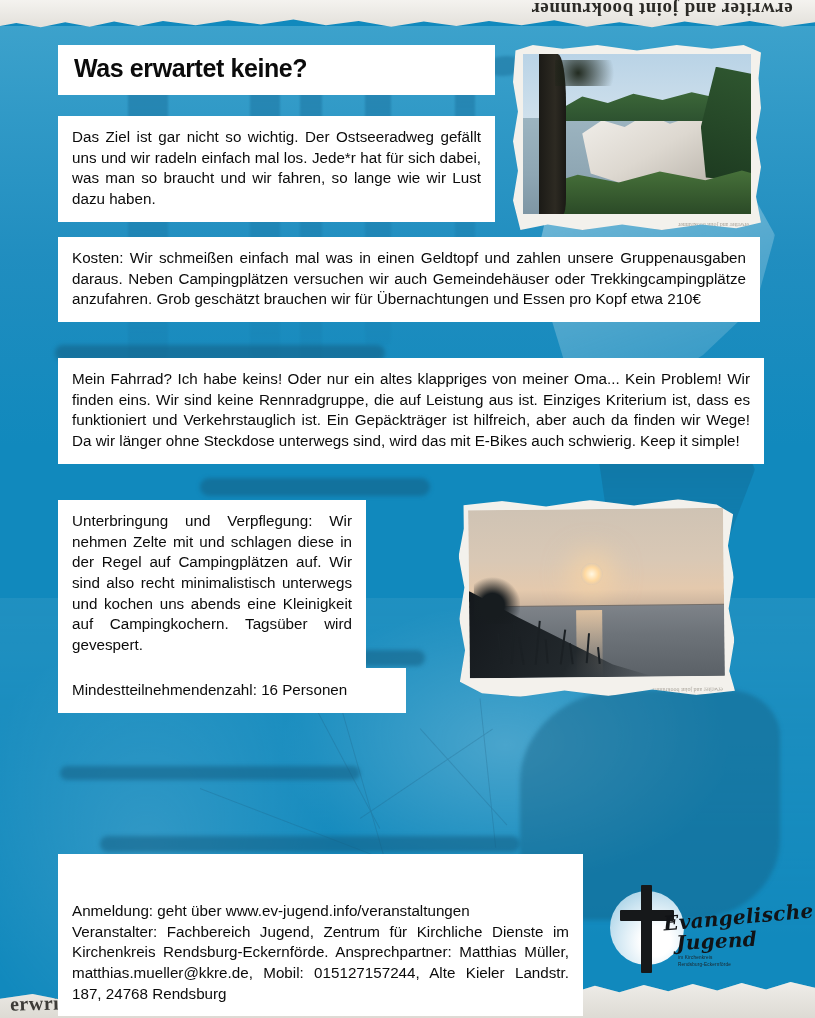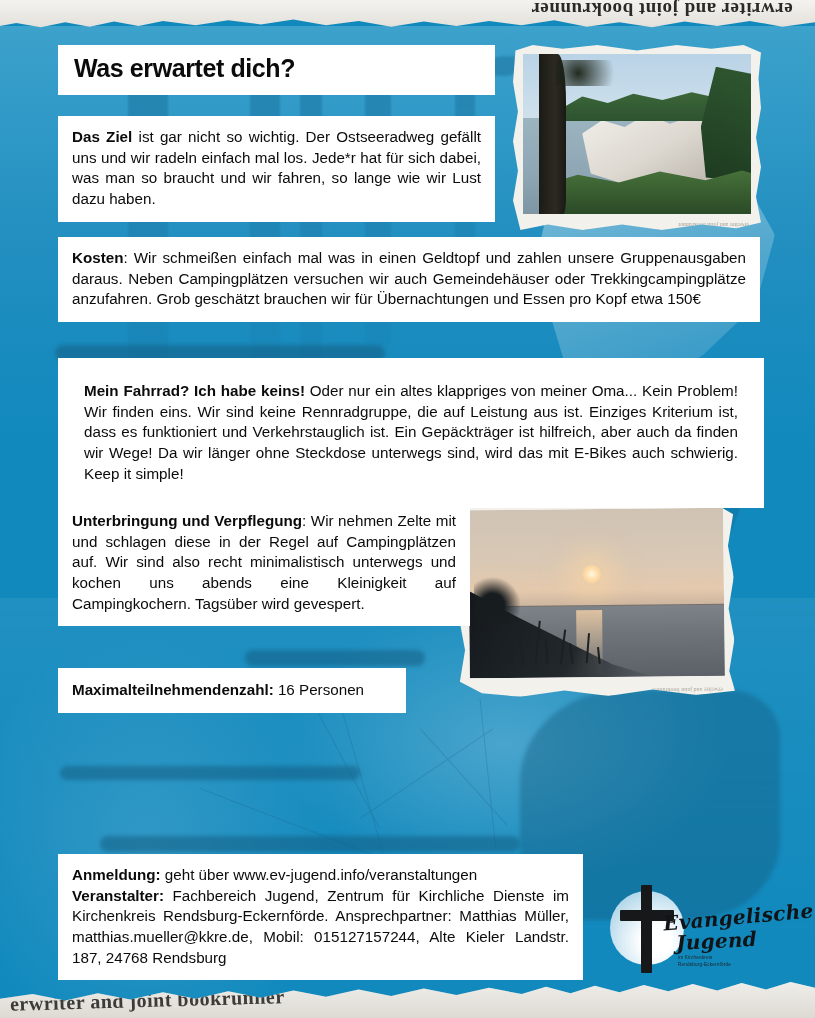--- a/index.html
+++ b/index.html
@@ -189,43 +189,43 @@
   
   .card {
     position: absolute;
     background: #ffffff;
     color: #0b0b0b;
     padding: 11px 14px 12px 14px;
     line-height: 1.36;
     font-size: 15.2px;
     text-align: justify;
   }
-  .card b, .card strong { font-weight: 700; }
+  .card b, .card strong { font-weight: 400; }
 
   .card-title {
     left: 58px; top: 45px; width: 437px;
     padding: 10px 16px 12px 16px;
   }
   .card-title .h1 {
     font-size: 25px;
     font-weight: 800;
     letter-spacing: -0.4px;
     line-height: 1.1;
     text-align: left;
   }
 
   .card-ziel   { left: 58px;  top: 116px; width: 437px; }
   .card-kosten { left: 58px;  top: 237px; width: 702px; }
   .card-fahrrad{ left: 58px;  top: 358px; width: 706px; }
-  .card-unterbringung { left: 58px; top: 500px; width: 412px; }
+  .card-unterbringung { left: 58px; top: 500px; width: 308px; }
   .card-alter  { left: 58px;  top: 668px; width: 348px; text-align: left; }
   .card-alter div { line-height: 1.45; }
   .card-ok     { left: 58px;  top: 781px; width: 706px; }
   .card-anmeldung { left: 58px; top: 854px; width: 525px; }
-  .card-anmeldung .line1 { text-align: left; }
+  .card-anmeldung .line1 { text-align: left; margin-top: 36px; }
 
   
   .photo {
     position: absolute;
     background: #f3f1ec;
     padding: 9px 10px 16px 10px;
     box-shadow: 0 2px 6px rgba(0,0,0,.22);
   }
   .photo .inner {
     position: relative;
@@ -429,50 +429,50 @@
           <i></i>
           <i></i>
           <i></i>
           <i></i>
         </div>
     </div>
     <div class="caption">erwriter and joint bookrunner</div>
   </div>
 
   <div class="card card-title">
-    <div class="h1">Was erwartet dich?</div>
+    <div class="h1">Was erwartet keine?</div>
   </div>
 
   <div class="card card-ziel">
     <p style="margin:0">
       <b>Das Ziel</b><span> ist gar nicht so wichtig. Der Ostseeradweg gefällt uns und wir radeln einfach mal los. Jede*r hat für sich dabei, was man so braucht und wir fahren, so lange wie wir Lust dazu haben.</span>
     </p>
   </div>
 
   <div class="card card-kosten">
     <p style="margin:0">
-      <b>Kosten</b><span>: Wir schmeißen einfach mal was in einen Geldtopf und zahlen unsere Gruppenausgaben daraus. Neben Campingplätzen versuchen wir auch Gemeindehäuser oder Trekkingcampingplätze anzufahren. Grob geschätzt brauchen wir für Übernachtungen und Essen pro Kopf etwa 150€</span>
+      <b>Kosten</b><span>: Wir schmeißen einfach mal was in einen Geldtopf und zahlen unsere Gruppenausgaben daraus. Neben Campingplätzen versuchen wir auch Gemeindehäuser oder Trekkingcampingplätze anzufahren. Grob geschätzt brauchen wir für Übernachtungen und Essen pro Kopf etwa 210€</span>
     </p>
   </div>
 
   <div class="card card-fahrrad">
-    <p style="margin:12px">
+    <p style="margin:0">
       <b>Mein Fahrrad? Ich habe keins!</b><span> Oder nur ein altes klappriges von meiner Oma... Kein Problem! Wir finden eins. Wir sind keine Rennradgruppe, die auf Leistung aus ist. Einziges Kriterium ist, dass es funktioniert und Verkehrstauglich ist. Ein Gepäckträger ist hilfreich, aber auch da finden wir Wege! Da wir länger ohne Steckdose unterwegs sind, wird das mit E-Bikes auch schwierig. Keep it simple!</span>
     </p>
   </div>
 
   <div class="card card-unterbringung">
     <p style="margin:0">
       <b>Unterbringung und Verpflegung</b><span>: Wir nehmen Zelte mit und schlagen diese in der Regel auf Campingplätzen auf. Wir sind also recht minimalistisch unterwegs und kochen uns abends eine Kleinigkeit auf Campingkochern. Tagsüber wird gevespert.</span>
     </p>
   </div>
 
   <div class="card card-alter">
     <div>
-      <b>Maximalteilnehmendenzahl:</b><span> 16 Personen</span>
+      <b>Mindestteilnehmendenzahl:</b><span> 16 Personen</span>
     </div>
   </div>
 
 
   <div class="card card-anmeldung">
     <div class="line1">
       <b>Anmeldung:</b><span> geht über www.ev-jugend.info/veranstaltungen</span>
     </div>
     <div>
       <b>Veranstalter:</b><span> Fachbereich Jugend, Zentrum für Kirchliche Dienste im Kirchenkreis Rendsburg-Eckernförde. Ansprechpartner: Matthias Müller, matthias.mueller@kkre.de, Mobil: 015127157244, Alte Kieler Landstr. 187, 24768 Rendsburg</span>

